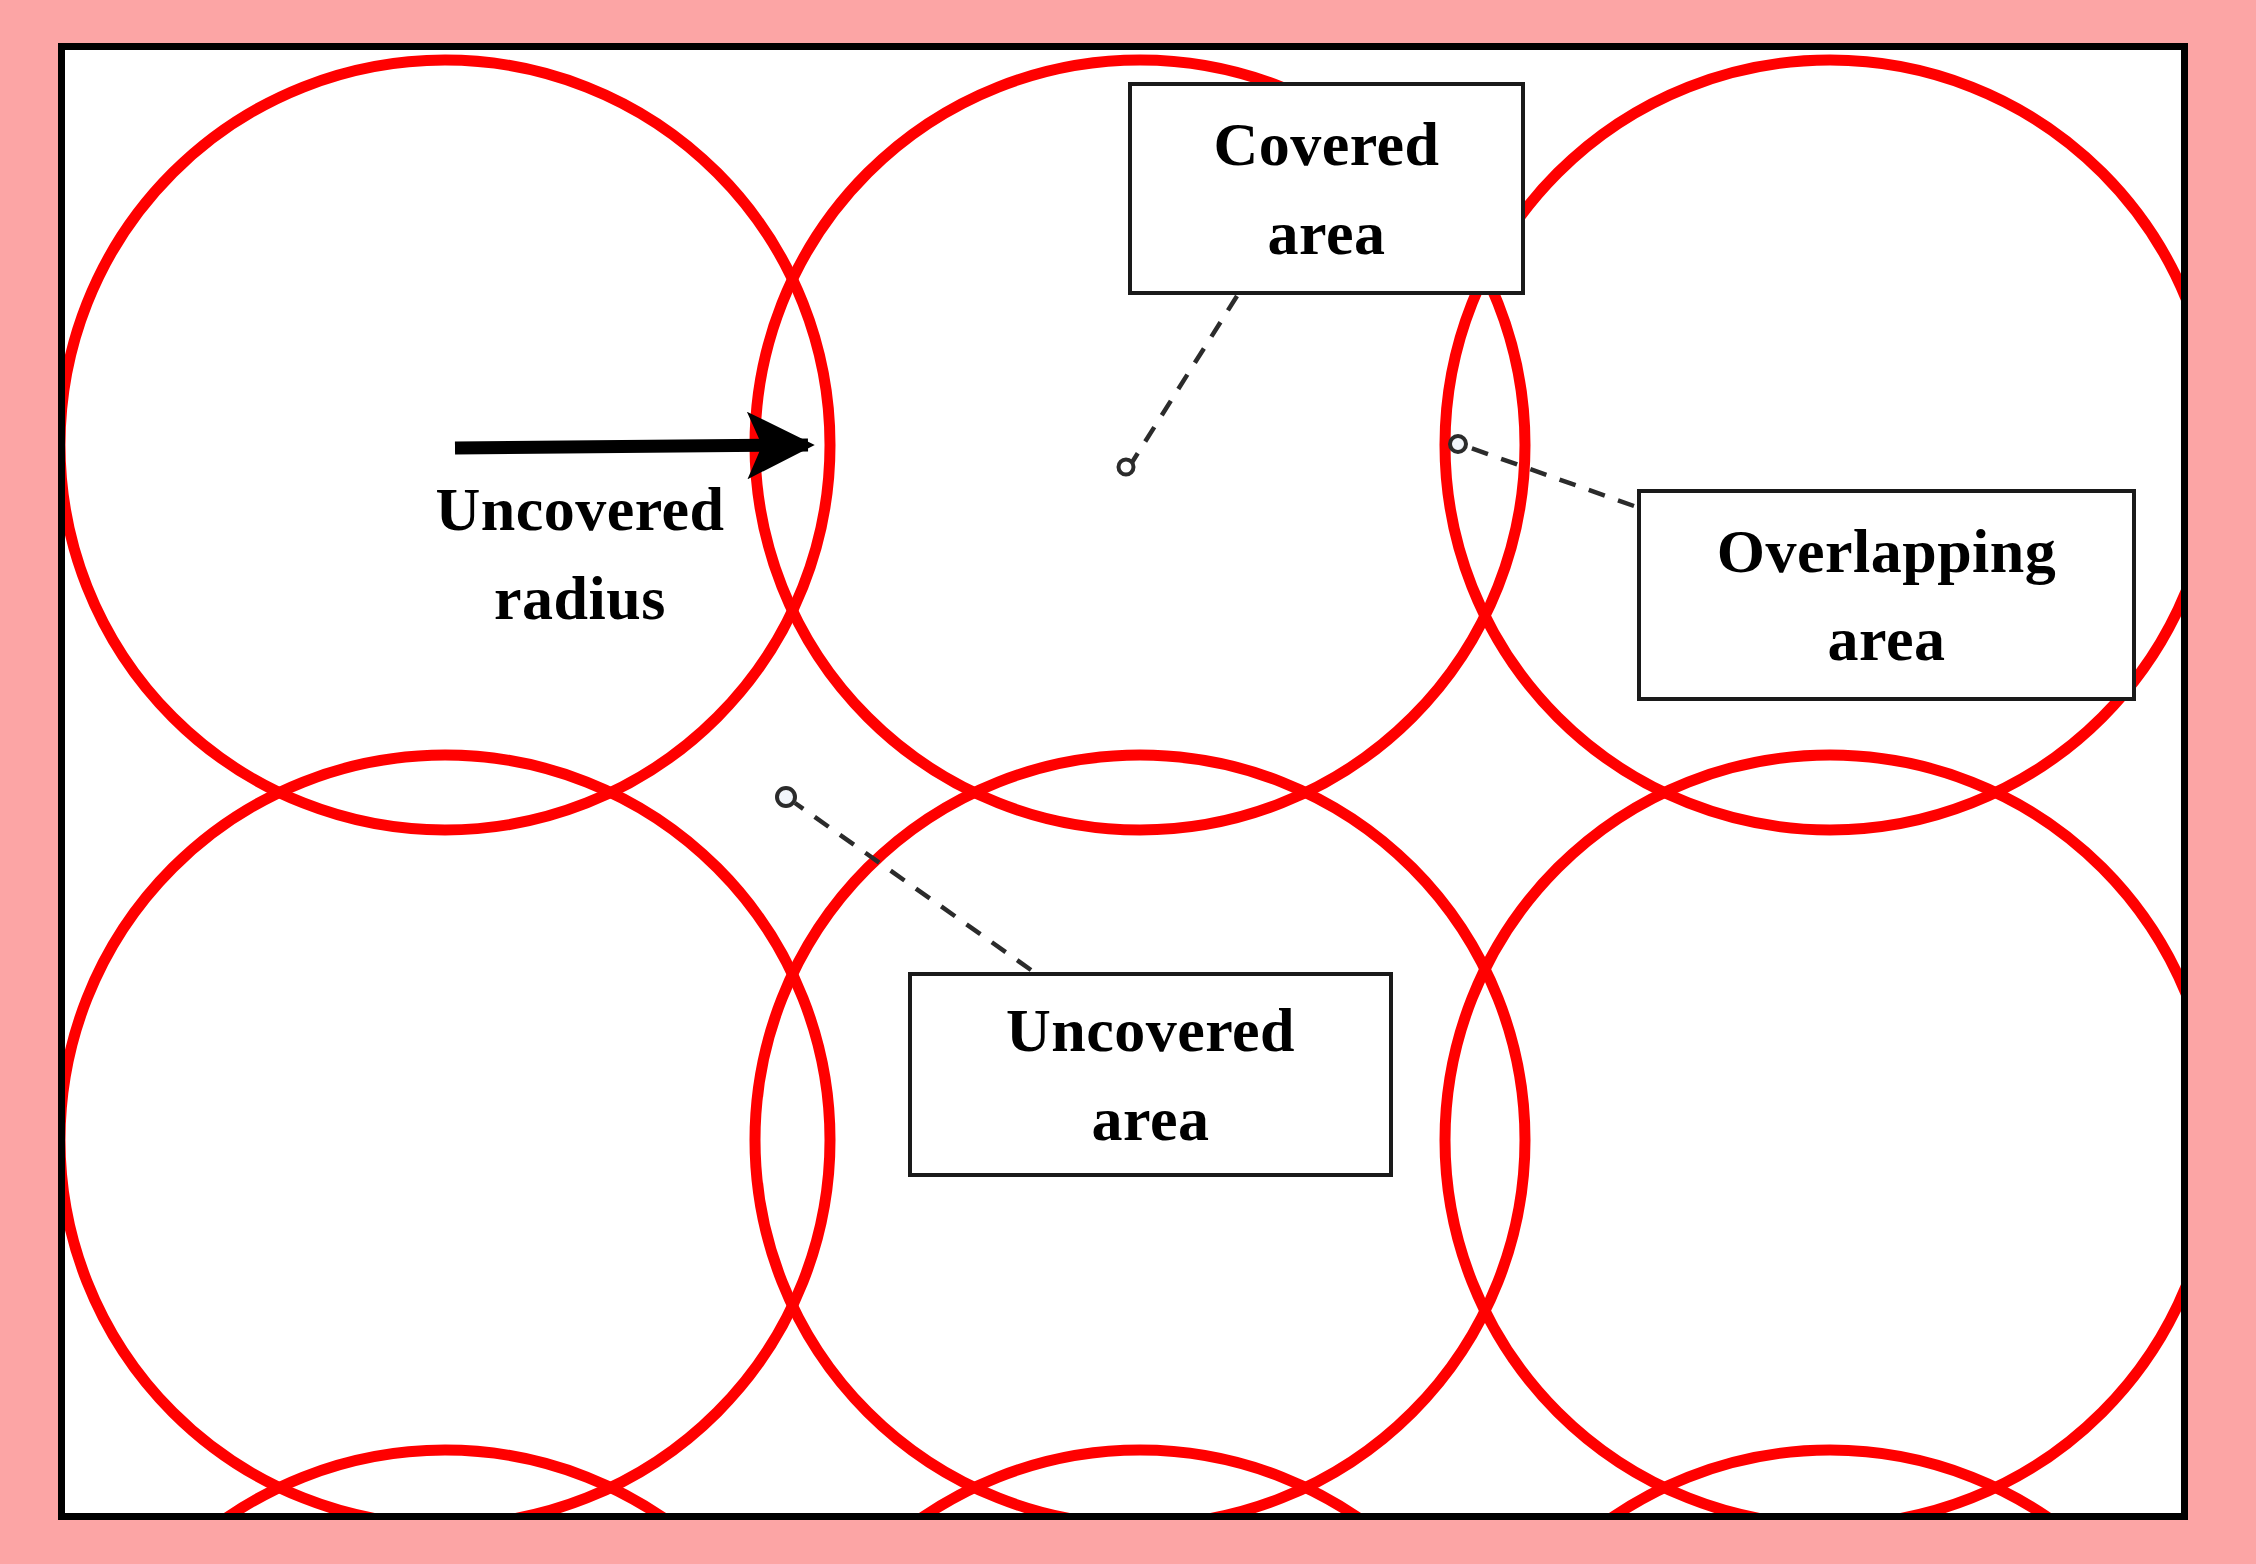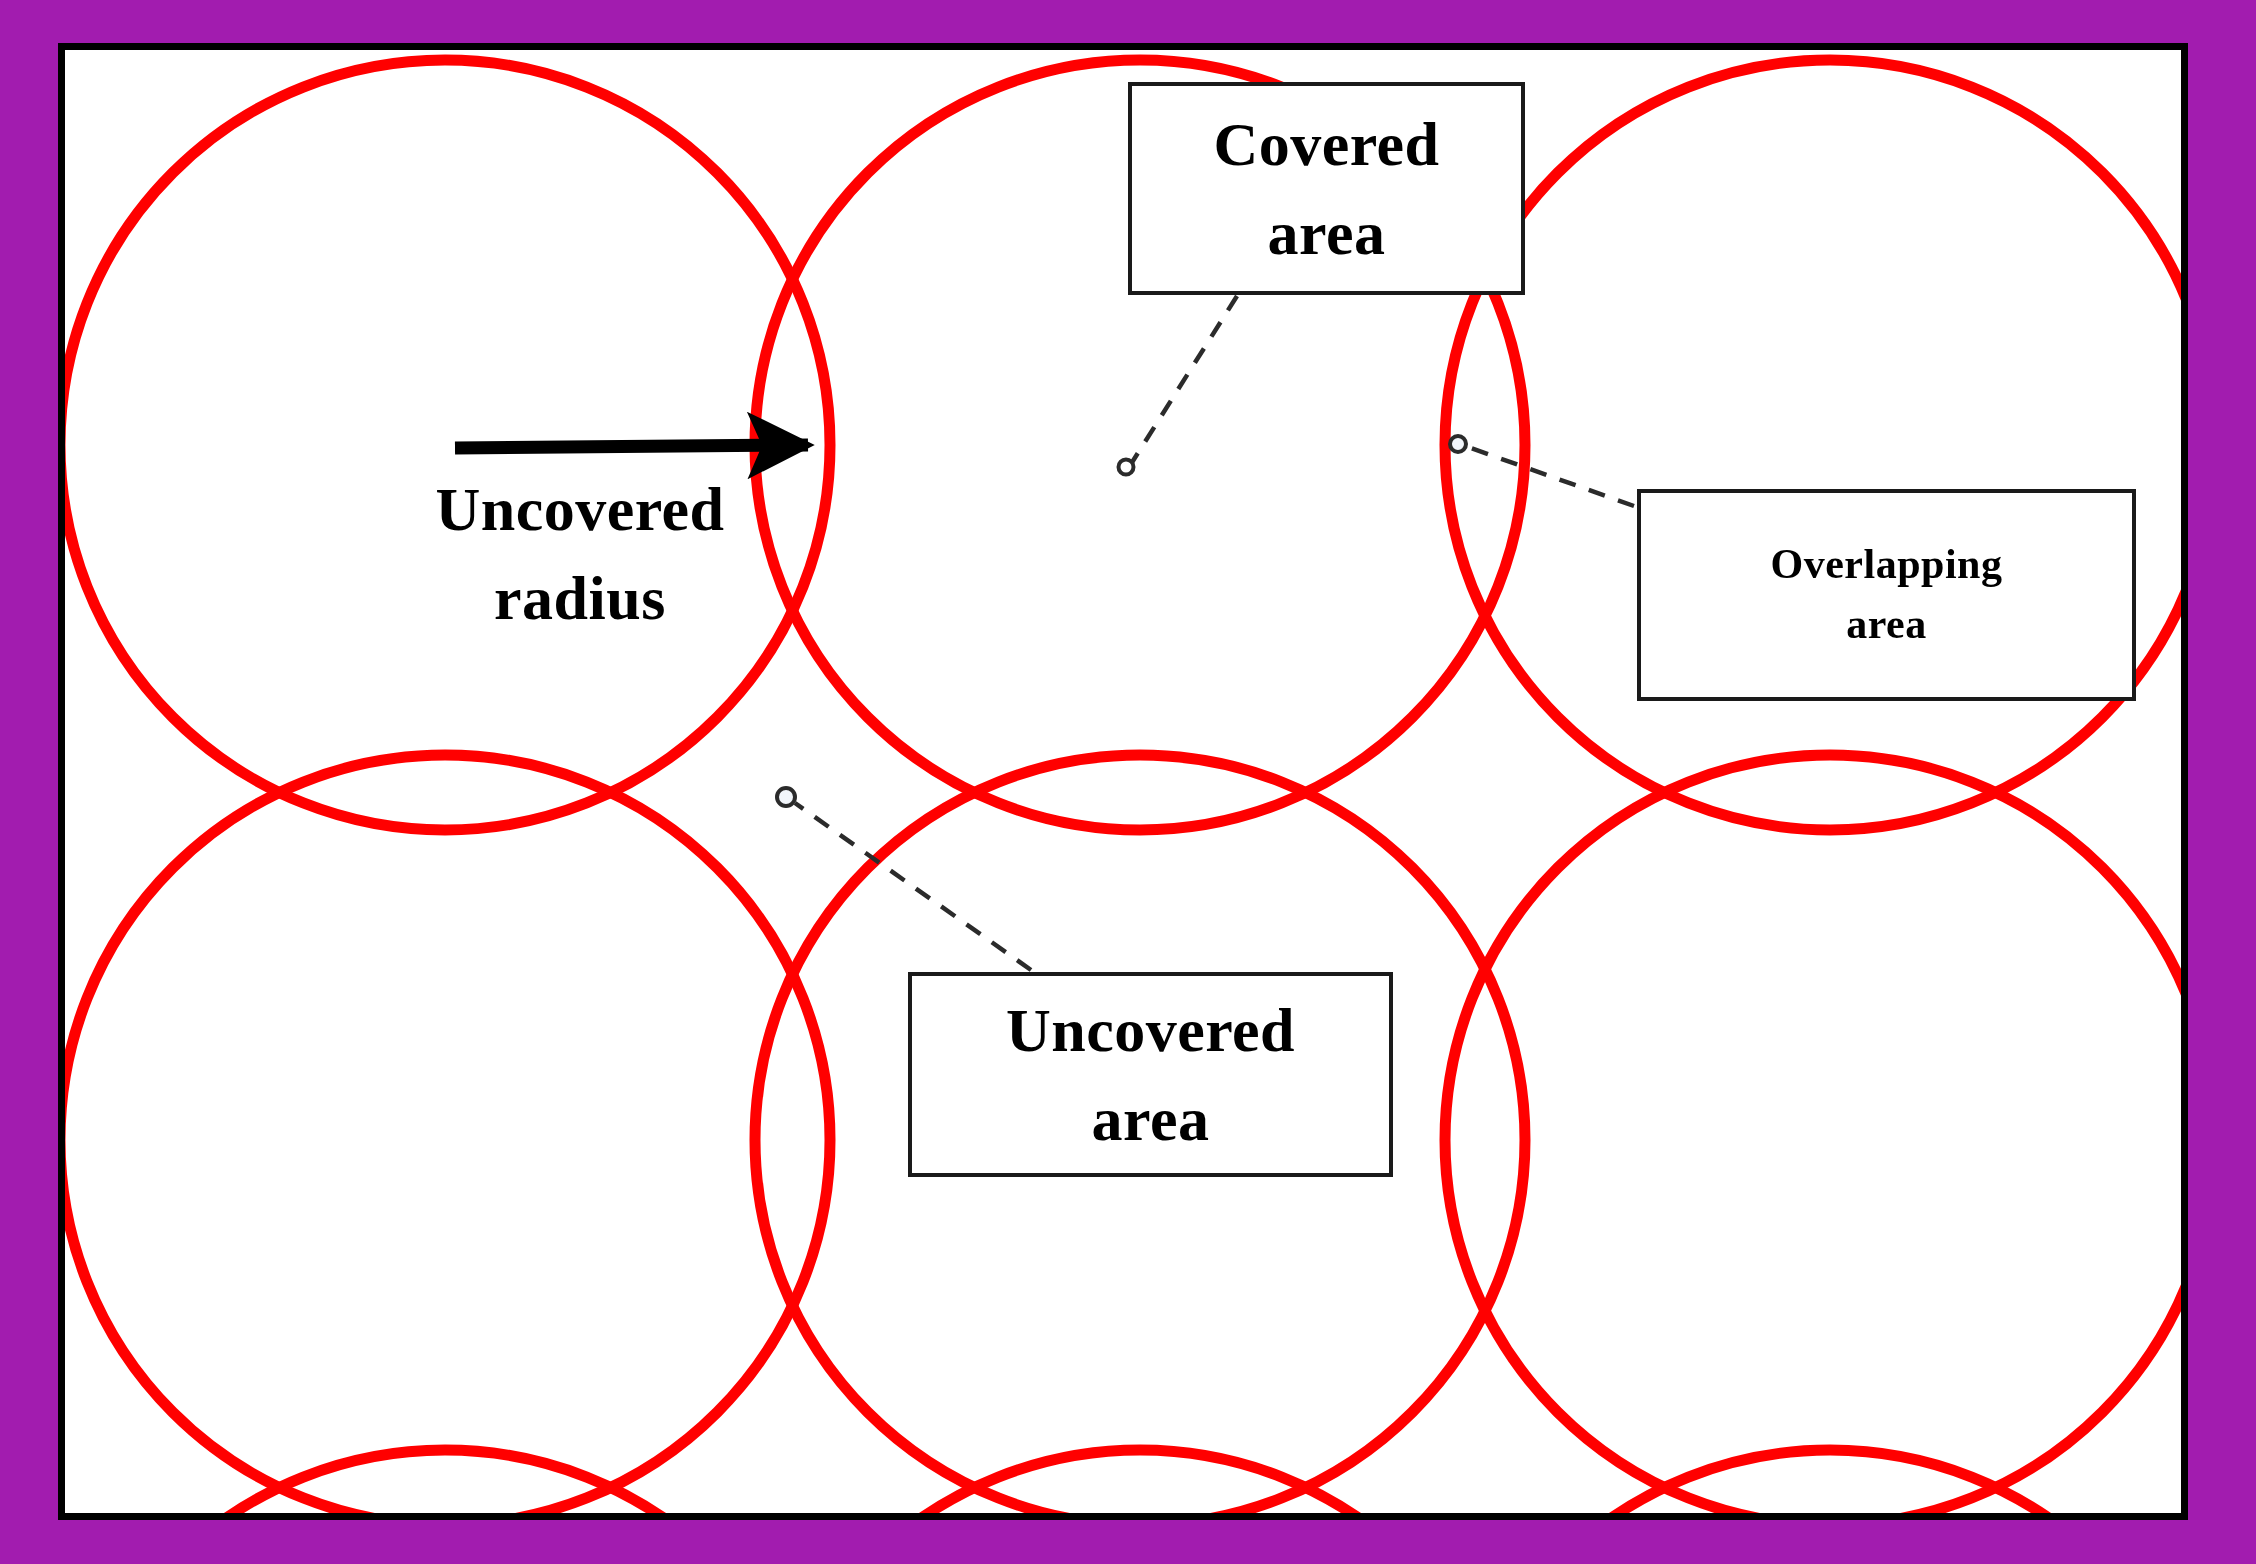--- a/index.html
+++ b/index.html
@@ -7,21 +7,21 @@
     padding: 0;
     background: #ffffff;
   }
   body {
     font-family: "Liberation Serif", "DejaVu Serif", serif;
   }
   #stage {
     position: relative;
     width: 2256px;
     height: 1564px;
-    background: #a21caf;
+    background: #fca5a5;
     overflow: hidden;
   }
   #frame {
     position: absolute;
     left: 58px;
     top: 43px;
     width: 2130px;
     height: 1477px;
     border: 7px solid #000000;
     box-sizing: border-box;
@@ -58,21 +58,21 @@
     top: 82px;
     width: 397px;
     height: 213px;
     font-size: 62px;
   }
   #callout-overlapping {
     left: 1637px;
     top: 489px;
     width: 499px;
     height: 212px;
-    font-size: 42px;
+    font-size: 62px;
   }
   #callout-uncovered {
     left: 908px;
     top: 972px;
     width: 485px;
     height: 205px;
     font-size: 62px;
   }
   #label-coverage {
     position: absolute;

